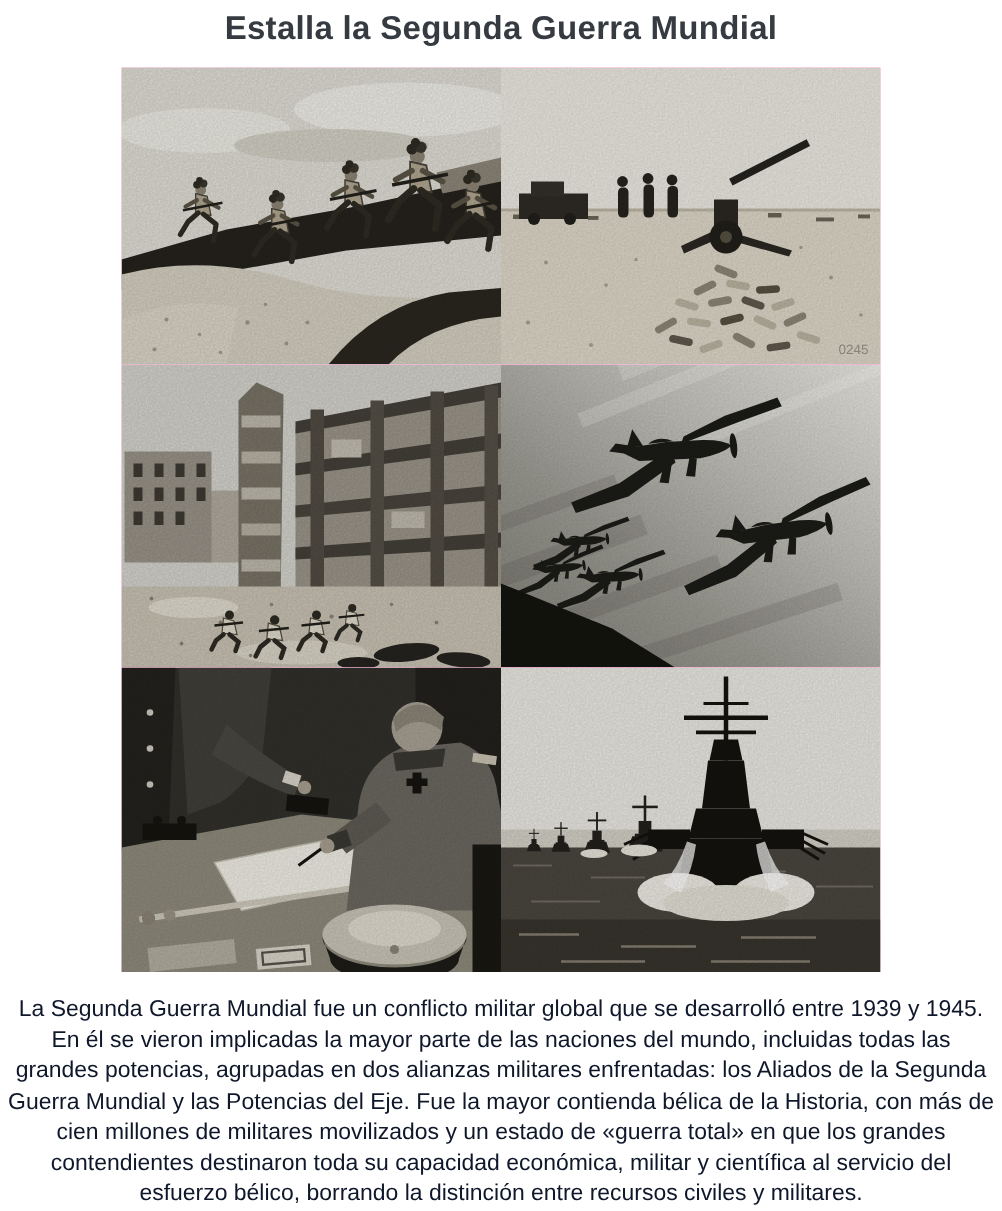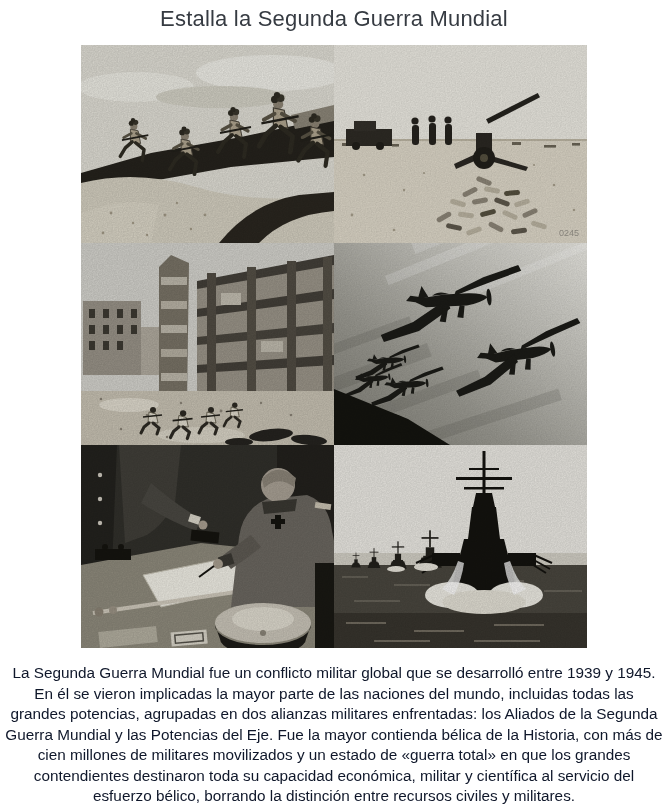--- a/index.html
+++ b/index.html
@@ -2,21 +2,21 @@
 <html lang="es"><head>
 <meta charset="utf-8">
 <style>
   html,body{margin:0;padding:0;}
   body{
     width:668px;height:807px;background:#ffffff;overflow:hidden;
     font-family:"Liberation Sans",sans-serif;color:#3a3f45;
   }
   .page-title{
     margin:0;padding-top:5px;text-align:center;
-    font-size:22px;line-height:28px;font-weight:400;color:#363b42;letter-spacing:.2px;
+    font-size:22px;line-height:28px;font-weight:700;color:#363b42;letter-spacing:.2px;
   }
   .collage{
     width:506px;margin:12px auto 0;
     display:grid;grid-template-columns:253px 253px;grid-template-rows:198px 202px 203px;
   }
   .cell{position:relative;overflow:hidden;background:#f9a8d4;}
   .cell svg{display:block;width:100%;height:100%;}
   .intro{
     width:658px;margin:15px auto 0;text-align:center;
     font-size:15.3px;line-height:20.5px;color:#0f172a;

